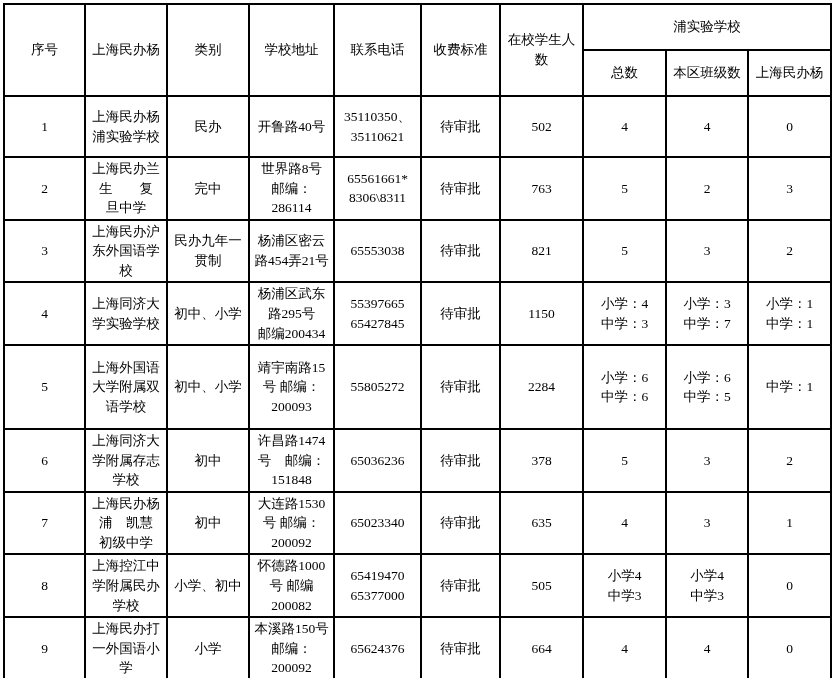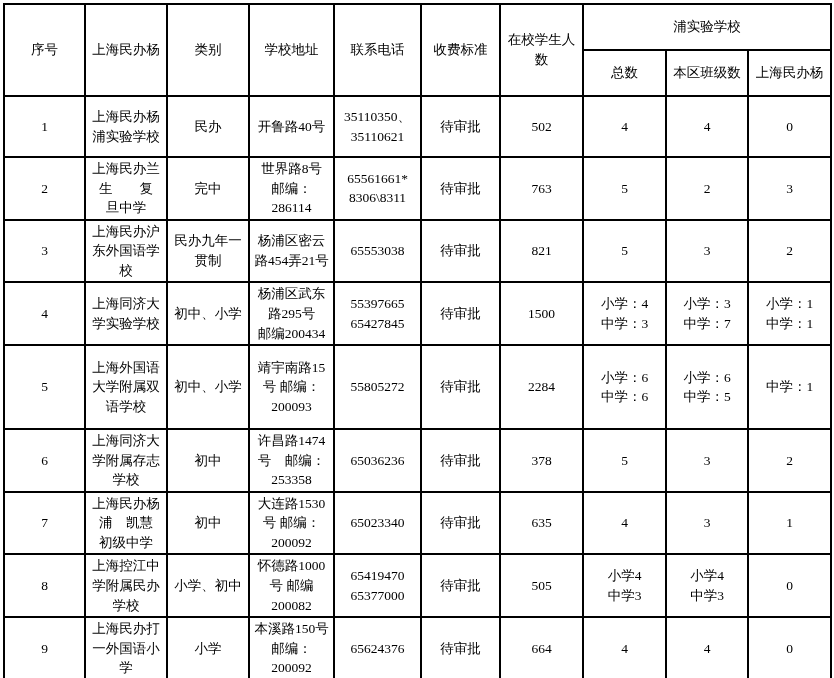--- a/index.html
+++ b/index.html
@@ -129,21 +129,21 @@
     <td class="c-serial">4</td>
     <td class="c-name">上海同济大
 学实验学校</td>
     <td class="c-cat">初中、小学</td>
     <td class="c-addr">杨浦区武东
 路295号
 邮编200434</td>
     <td class="c-phone">55397665
 65427845</td>
     <td class="c-fee">待审批</td>
-    <td class="c-students">1500</td>
+    <td class="c-students">1150</td>
     <td class="c-total">小学：4
 中学：3</td>
     <td class="c-district">小学：3
 中学：7</td>
     <td class="c-outside">小学：1
 中学：1</td>
   </tr>
 
   <tr style="height: 84px;">
     <td class="c-serial">5</td>
@@ -165,21 +165,21 @@
   </tr>
 
   <tr style="height: 55px;">
     <td class="c-serial">6</td>
     <td class="c-name">上海同济大
 学附属存志
 学校</td>
     <td class="c-cat">初中</td>
     <td class="c-addr">许昌路1474
 号　邮编：
-253358</td>
+151848</td>
     <td class="c-phone bold">65036236</td>
     <td class="c-fee">待审批</td>
     <td class="c-students">378</td>
     <td class="c-total">5</td>
     <td class="c-district">3</td>
     <td class="c-outside">2</td>
   </tr>
 
   <tr style="height: 55px;">
     <td class="c-serial">7</td>

